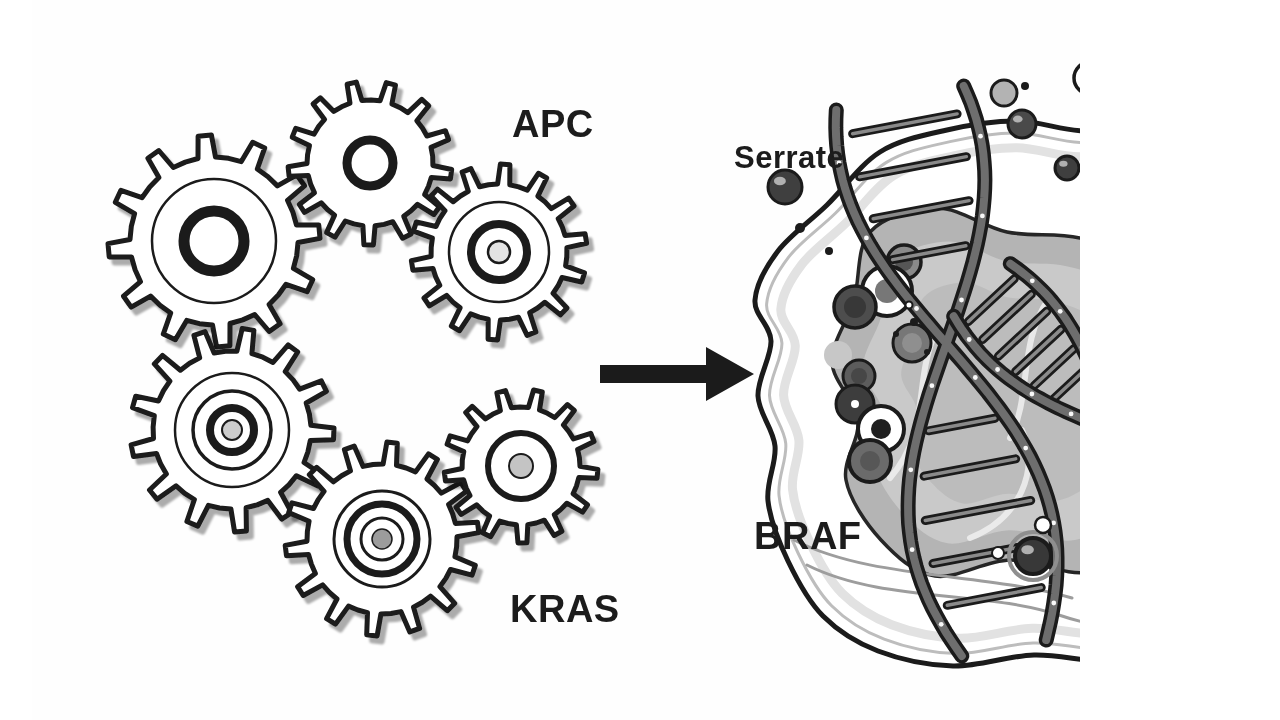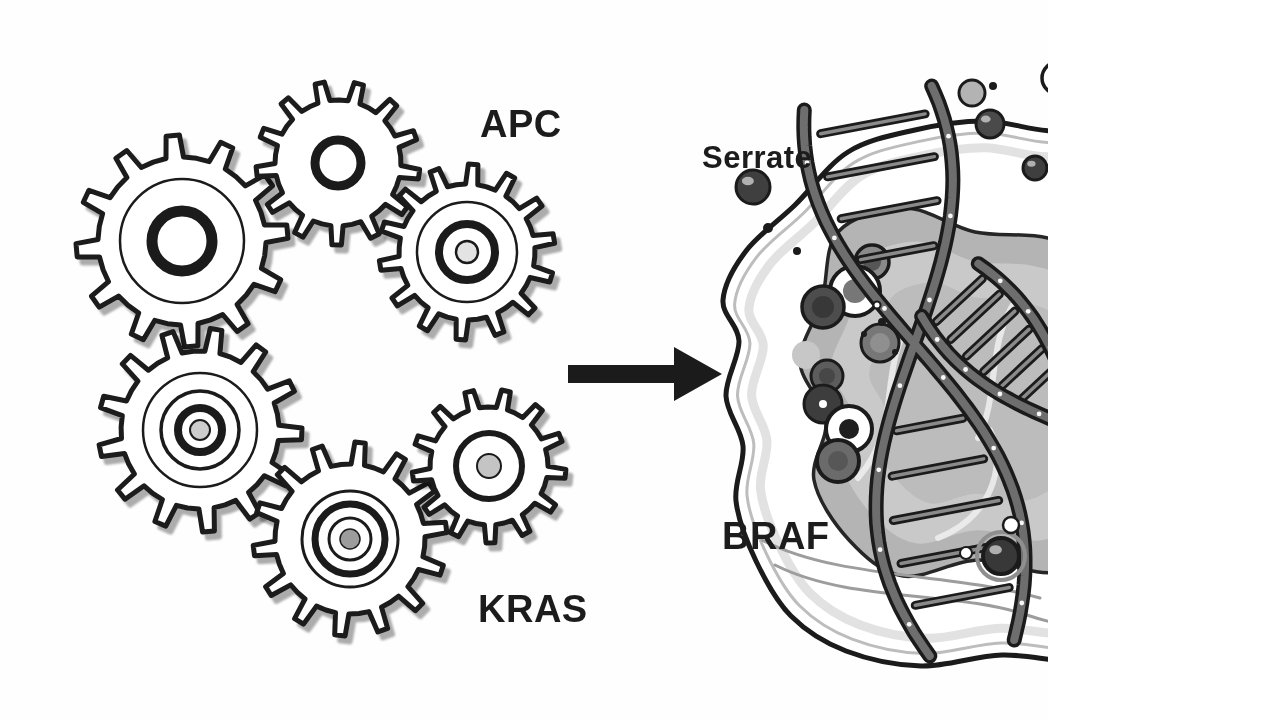--- a/index.html
+++ b/index.html
@@ -1,17 +1,17 @@
 <!DOCTYPE html>
 <html><head>
 <meta charset="utf-8">
 <style>
   html,body{margin:0;padding:0;background:#ffffff;}
   .stage{position:relative;width:1048px;height:720px;overflow:hidden;background:#fefefe;
-         font-family:"Liberation Sans",sans-serif;}
+         font-family:"Liberation Sans",sans-serif;margin-left:32px;}
   svg{display:block;position:absolute;left:0;top:0;}
   .lbl{font-family:"Liberation Sans",sans-serif;font-weight:700;font-size:38px;fill:#1c1c1c;
        letter-spacing:0.5px;}
   .lbl-sm{font-size:31px;}
 </style>
 </head>
 <body>
 
 <div class="stage" style="background: rgb(254, 254, 254);">
   <svg id="scene" width="1280" height="720" viewBox="0 0 1280 720">

